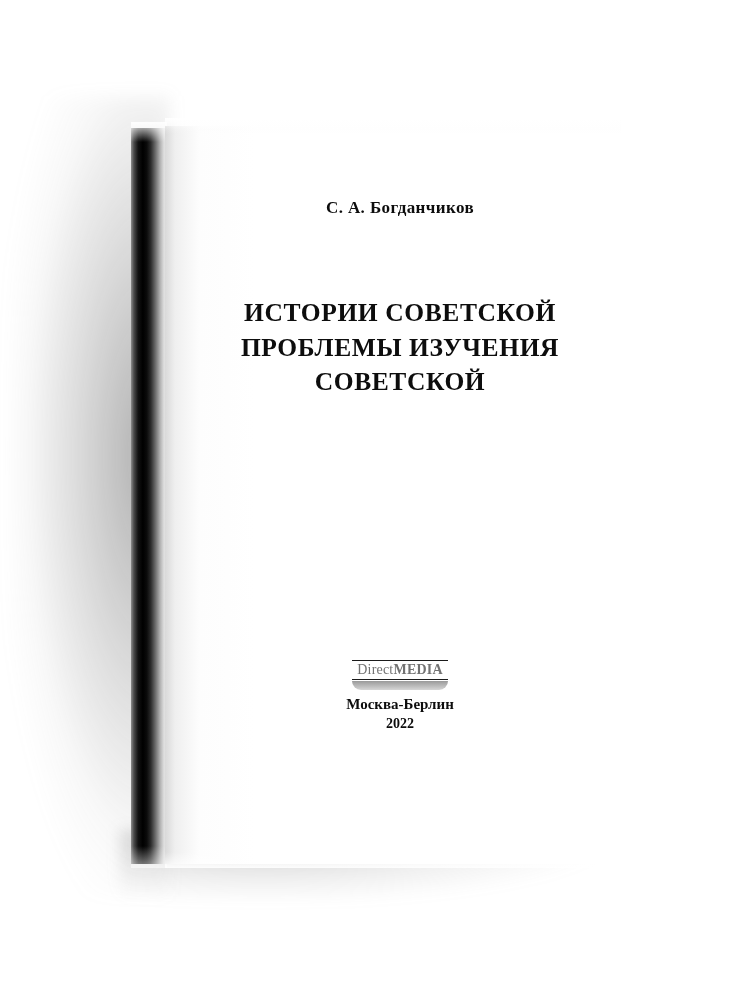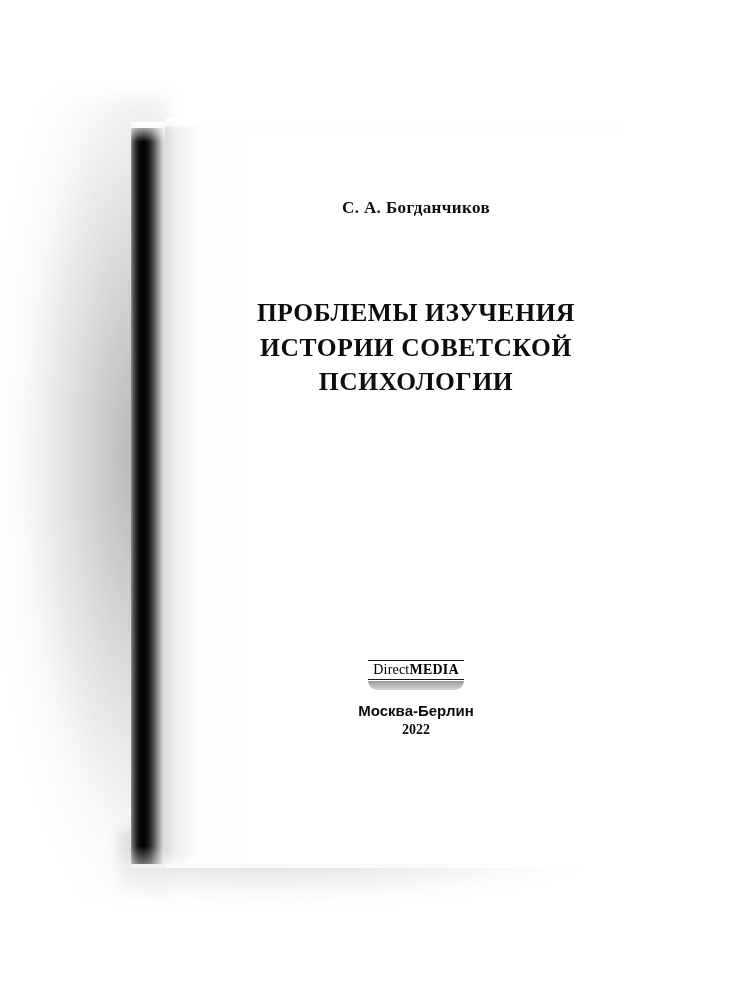--- a/index.html
+++ b/index.html
@@ -118,21 +118,21 @@
     left: 165px;
     top: 852px;
     width: 456px;
     height: 16px;
     background: linear-gradient(to top, rgba(255,255,255,0.9) 0%, rgba(255,255,255,0) 100%);
   }
 
   
   .content {
     position: absolute;
-    left: 216px;
+    left: 200px;
     top: 150px;
     width: 400px;
     height: 690px;
     color: #0d0d0d;
     text-align: center;
   }
 
   .author {
     margin-top: 48px;
     font-size: 17px;
@@ -168,44 +168,44 @@
   }
   .logo {
     display: inline-block;
     position: relative;
     padding: 2px 4px 3px 4px;
   }
   .logo-text {
     font-size: 14px;
     letter-spacing: 0.2px;
     font-family: "Liberation Serif", serif;
-    color: #000000;
+    color: #737373;
   }
   .logo-text b { font-weight: bold; }
   .logo-rule-top,
   .logo-rule-bottom {
     height: 1px;
     background: #1a1a1a;
     width: 96px;
     margin: 0 auto;
   }
   .logo-rule-top { margin-bottom: 1px; }
   .logo-rule-bottom { margin-top: 1px; }
   .logo-swoosh {
     width: 96px;
     height: 9px;
     margin: 1px auto 0 auto;
     border-radius: 0 0 48px 48px;
     background: linear-gradient(to bottom, #9a9a9a, #d6d6d6);
   }
   .city {
-    margin-top: 9px;
+    margin-top: 3px;
     font-size: 15px;
     font-weight: bold;
-    font-family: Liberation Sans, sans-serif;
+    font-family: Liberation Serif, serif;
   }
   .year {
     margin-top: 3px;
     font-size: 14px;
     font-weight: bold;
     font-family: "Liberation Serif", serif;
   }
 </style>
 </head>
 <body>
@@ -221,23 +221,23 @@
 
   <div class="page"></div>
   <div class="page-top-edge"></div>
   <div class="page-bottom-edge"></div>
 
   <div class="content">
 
     <div class="author">С. А. Богданчиков</div>
 
     <div class="title-block">
+      <div class="title-line">ИСТОРИИ СОВЕТСКОЙ</div>
       <div class="title-line">ПРОБЛЕМЫ ИЗУЧЕНИЯ</div>
-      <div class="title-line">ИСТОРИИ СОВЕТСКОЙ</div>
-      <div class="title-line">ПСИХОЛОГИИ</div>
+      <div class="title-line">СОВЕТСКОЙ</div>
     </div>
 
 
     <div class="imprint">
       <div class="logo">
         <div class="logo-rule-top"></div>
         <div class="logo-text"><span>Direct</span><b>MEDIA</b></div>
         <div class="logo-rule-bottom"></div>
         <div class="logo-swoosh"></div>
       </div>

